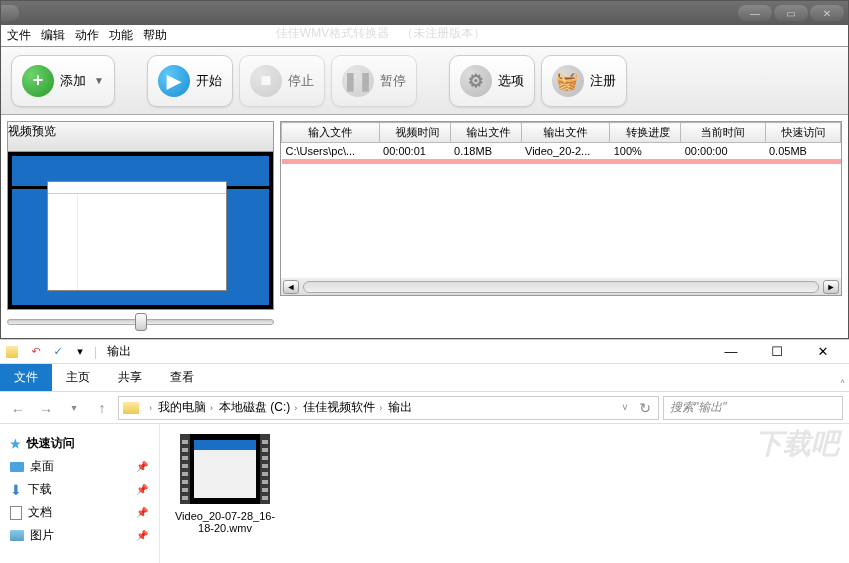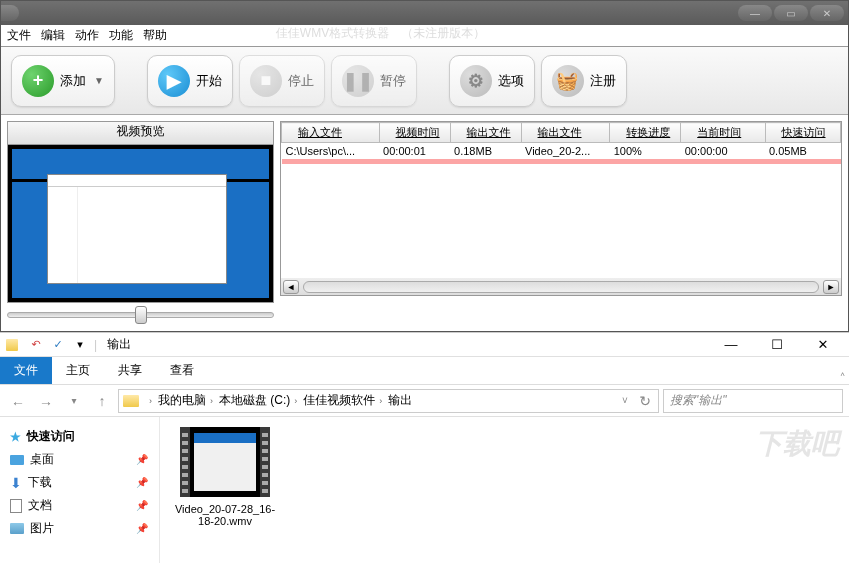--- a/index.html
+++ b/index.html
@@ -24,36 +24,36 @@
 .ic-play { background: radial-gradient(circle at 30% 30%, #5ec8f8, #1a8ed4); }
 .ic-stop { background: radial-gradient(circle at 30% 30%, #ddd, #bbb); }
 .ic-pause { background: radial-gradient(circle at 30% 30%, #ddd, #bbb); color: #888; }
 .ic-gear { background: radial-gradient(circle at 30% 30%, #ddd, #bbb); color: #888; }
 .ic-reg { background: radial-gradient(circle at 30% 30%, #ddd, #bbb); color: #6aa8e0; }
 .tool-sep { width: 20px; }
 .dropdown-caret { font-size: 10px; color: #666; margin-left: 2px; }
 
 .content-row { display: flex; padding: 6px; gap: 6px; background: #fff; }
 .preview-panel { width: 267px; }
-.preview-title { height: 24px; background: linear-gradient(#f8f8f8, #e0e0e0); border: 1px solid #999; text-align: center; font-size: 12px; line-height: 18px; }
+.preview-title { height: 31px; background: linear-gradient(#f8f8f8, #e0e0e0); border: 1px solid #999; font-size: 12px; line-height: 18px; }
 .preview-box { height: 158px; background: #000; border: 1px solid #999; border-top: none; position: relative; overflow: hidden; }
 .preview-content { position: absolute; top: 4px; left: 4px; right: 4px; bottom: 4px; background: linear-gradient(180deg, #1a6fc4 0%, #1a6fc4 20%, #000 20%, #000 22%, #1a6fc4 22%); }
 .preview-window { position: absolute; top: 25px; left: 35px; width: 180px; height: 110px; background: #f5f5f5; border: 1px solid #888; }
 .preview-window-head { height: 12px; background: #fff; border-bottom: 1px solid #ccc; }
 .preview-window-body { display: flex; height: calc(100% - 12px); }
 .preview-side { width: 30px; background: #fff; border-right: 1px solid #eee; }
 .preview-main { flex: 1; background: #fff; }
 .seek-bar { height: 20px; display: flex; align-items: center; justify-content: center; position: relative; margin-top: 2px; }
 .seek-track { width: 100%; height: 6px; background: linear-gradient(#ccc, #eee); border: 1px solid #aaa; border-radius: 3px; }
 .seek-thumb { position: absolute; left: 50%; width: 12px; height: 18px; background: linear-gradient(#fff, #ccc); border: 1px solid #888; border-radius: 3px; transform: translateX(-50%); }
 
 .table-panel { flex: 1; }
 .table-container { border: 1px solid #999; height: 158px; background: #fff; overflow: hidden; }
 .tbl { width: 100%; border-collapse: collapse; font-size: 11px; table-layout: fixed; }
-.tbl th { background: linear-gradient(#fdfdfd, #e8e8e8); border: 1px solid #bbb; padding: 2px 16px; font-weight: normal; text-align: left; height: 18px; white-space: nowrap; overflow: hidden; text-decoration: underline; }
+.tbl th { background: linear-gradient(#fdfdfd, #e8e8e8); border: 1px solid #bbb; padding: 2px 16px; font-weight: normal; text-align: center; height: 18px; white-space: nowrap; overflow: hidden; }
 .tbl td { border-bottom: 5px solid #fca5a5; padding: 2px 4px; height: 18px; white-space: nowrap; overflow: hidden; text-overflow: ellipsis; }
 .hscroll { height: 18px; background: linear-gradient(#eee, #ddd); border: 1px solid #999; border-top: none; display: flex; align-items: center; margin-top: -1px; }
 .hscroll .arrow { width: 16px; height: 14px; background: linear-gradient(#fff, #ccc); border: 1px solid #999; border-radius: 3px; margin: 0 2px; display: flex; align-items: center; justify-content: center; font-size: 9px; cursor: pointer; }
 .hscroll .track { flex: 1; height: 12px; background: linear-gradient(#ddd, #f0f0f0); border: 1px solid #aaa; border-radius: 6px; margin: 0 2px; position: relative; }
 
 
 .explorer { border-top: 1px solid #ccc; }
 .exp-qat { height: 24px; background: #fff; border-bottom: 1px solid #e0e0e0; display: flex; align-items: center; padding: 0 6px; gap: 6px; font-size: 12px; }
 .qat-icon { width: 16px; height: 16px; display: flex; align-items: center; justify-content: center; font-size: 11px; }
 .exp-qat .title { margin-left: 4px; }

